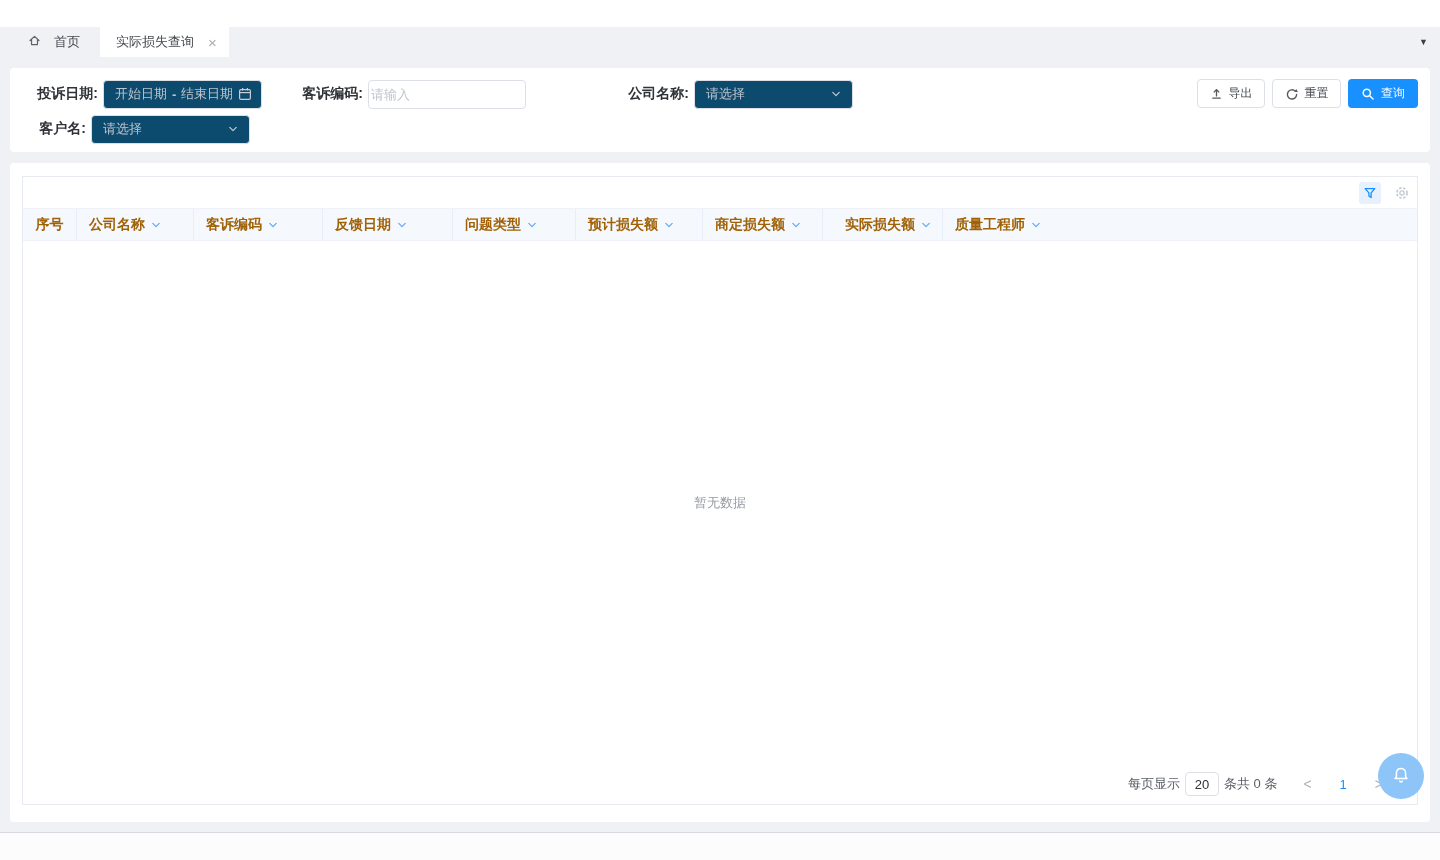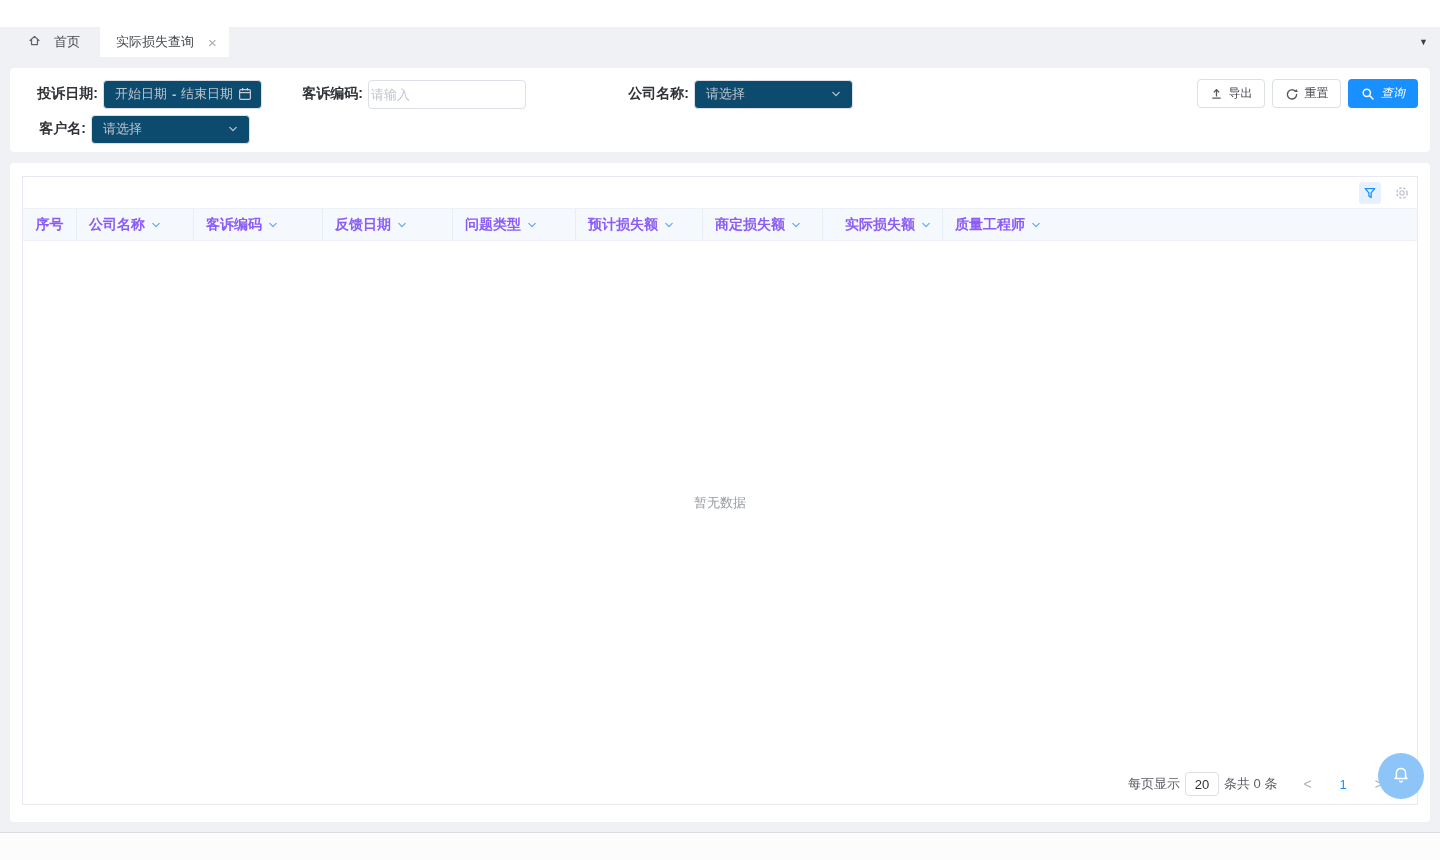--- a/index.html
+++ b/index.html
@@ -29,30 +29,30 @@
   .box { height:29px; border:1px solid #dcdfe6; border-radius:4px; background:#0c4a6e; display:flex; align-items:center; font-size:13px; color:#c0c4cc; }
   .date-box { width:159px; padding:0 9px 0 11px; justify-content:space-between; }
   .date-box .sep { color:#c0c4cc; font-weight:700; }
   input.text-box { width:158px; height:29px; border:1px solid #dcdfe6; border-radius:4px; padding:0 2px; font-size:13px; color:#303133; outline:none; font-family:inherit; }
   input.text-box::placeholder { color:#c0c4cc; }
   .select-box { width:159px; padding:0 10px 0 11px; justify-content:space-between; }
 
   .actions { position:absolute; right:12px; top:11px; display:flex; gap:7px; }
   .btn { height:29px; display:flex; align-items:center; justify-content:center; gap:6px; border:1px solid #dcdfe6; border-radius:4px; background:#fff; font-size:12px; color:#43474d; cursor:pointer; font-family:inherit; }
   .btn-export { width:68px; } .btn-reset { width:69px; }
-  .btn-primary { width:70px; border:none; color:#fff;font-style:italic; }
+  .btn-primary { width:70px; border:none; color:#fff; }
 
   
   .table-panel { position:absolute; left:10px; top:163px; width:1420px; height:659px; background:#fff; border-radius:4px; }
   .table-container { position:absolute; left:12px; top:13px; width:1396px; height:629px; border:1px solid #e7eaf0; display:flex; flex-direction:column; }
   .tc-toolbar { height:31px; display:flex; align-items:center; justify-content:flex-end; gap:12px; padding-right:6px; }
   .funnel-wrap { width:22px; height:22px; border-radius:3px; background:#e6f1fd; display:flex; align-items:center; justify-content:center; cursor:pointer; }
   .gear-wrap { width:18px; height:18px; display:flex; align-items:center; justify-content:center; cursor:pointer; }
   .thead { height:33px; display:flex; background:#f5f9fe; border-top:1px solid #eef2f8; border-bottom:1px solid #eef2f8; }
-  .th { display:flex; align-items:center; padding-left:12px; font-weight:700; font-size:14px; color:#8b5cf6; border-right:1px solid #e8eef7; gap:5px; }
+  .th { display:flex; align-items:center; padding-left:12px; font-weight:700; font-size:14px; color:#a16207; border-right:1px solid #e8eef7; gap:5px; }
   .th.center { justify-content:center; padding-left:0; }
   .th:last-child { border-right:none; }
   .tbody-empty { flex:1; display:flex; align-items:center; justify-content:center; color:#969aa2; font-size:13px; }
 
   .pager { height:40px; display:flex; align-items:center; justify-content:flex-end; padding-right:34px; font-size:13px; color:#5a5e66; }
   .pp-input { width:34px; height:24px; border:1px solid #dcdfe6; border-radius:4px; text-align:center; font-size:13px; color:#303133; outline:none; margin:0 5px; font-family:inherit; }
   .pager .total { }
   .pg-arrow { margin-left:26px; color:#aab1bc; font-size:14px; cursor:pointer; }
   .pg-page { margin-left:28px; font-size:13px; cursor:pointer; }
   .pg-next { margin-left:28px; }

